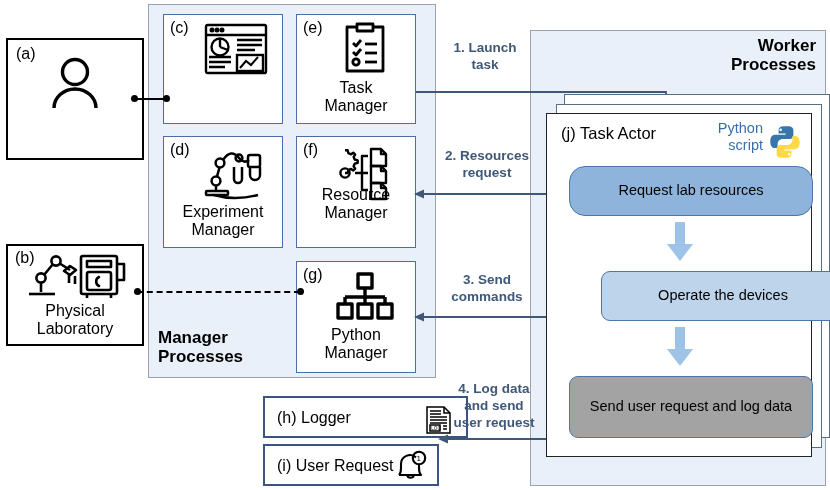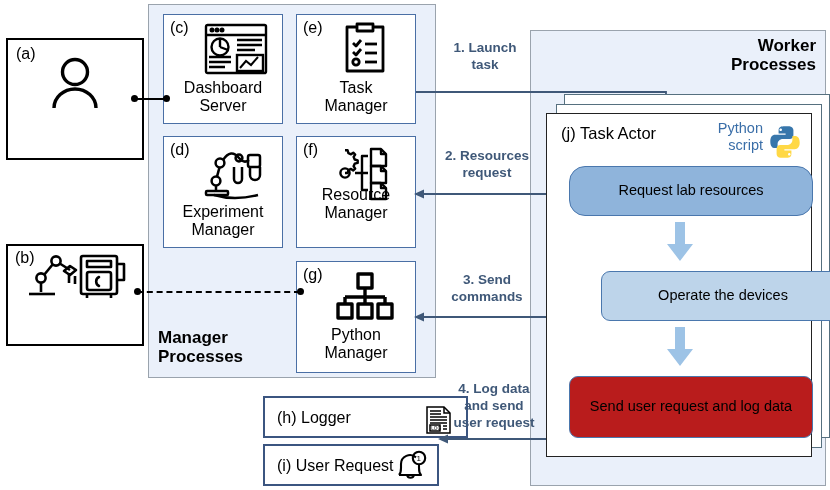--- a/index.html
+++ b/index.html
@@ -67,20 +67,22 @@
         <rect x="58" y="4" width="36" height="38" rx="2"></rect>
         <rect x="64" y="9" width="24" height="6"></rect>
         <rect x="64" y="20" width="24" height="18" rx="2"></rect>
         <path d="M76 34 a5 5 0 0 1 0 -9 a5 5 0 0 0 0 9z"></path>
         <path d="M94 12 h7 v16 h-7"></path>
         <path d="M64 42 v4"></path>
           <path d="M88 42 v4"></path>
       </g>
     </svg>
   </span>
+  <span class="caption" style="top:56px;white-space:pre-line;">Physical
+Laboratory</span>
 </div>
 
 <div class="abs box-blue" style="left:163px;top:14px;width:120px;height:110px;">
   <span class="tag" style="left:6px;top:5px;">(c)</span>
   <span style="position:absolute;left:40px;top:8px;">
     <svg width="64" height="52" viewBox="0 0 64 52">
       <g fill="none" stroke="#000" stroke-width="2.4">
         <rect x="2" y="2" width="60" height="48" rx="1.6"></rect>
         <path d="M2 12 h60"></path>
         <circle cx="8" cy="7" r="1.3" fill="#000"></circle>
@@ -88,22 +90,20 @@
         <circle cx="18" cy="7" r="1.3" fill="#000"></circle>
         <circle cx="16" cy="24" r="8.5"></circle>
           <path d="M16 24 L16 15.5 M16 24 L24 27"></path>
         <path d="M33 17 h25 M33 22 h25 M33 27 h18"></path>
         <path d="M5 34 h22 M5 39 h22 M5 44 h16"></path>
         <rect x="33" y="32" width="26" height="16"></rect>
         <path d="M36 45 l6 -7 5 4 7 -8" stroke-width="2"></path>
       </g>
     </svg>
   </span>
-  <span class="caption" style="top:64px;white-space:pre-line;">Dashboard
-Server</span>
 </div>
 
 <div class="abs box-blue" style="left:163px;top:136px;width:120px;height:112px;">
   <span class="tag" style="left:6px;top:5px;">(d)</span>
   <span style="position:absolute;left:34px;top:8px;">
     <svg width="72" height="56" viewBox="0 0 72 56">
       <g fill="none" stroke="#000" stroke-width="2.5" stroke-linejoin="round">
         <circle cx="18" cy="36" r="4.4"></circle>
           <circle cx="22" cy="18" r="4.4"></circle>
         <path d="M19 31.6 L21.5 22.4"></path>
@@ -285,14 +285,14 @@
   </span>
 
   <div class="step" style="left:22px;top:157px;width:222px;height:48px;background:#bdd4ea;margin-left:32px;">Operate the devices</div>
 
   <span class="fatarrow" style="left:118px;top:213px;">
     <svg width="30" height="40" viewBox="0 0 30 40">
       <path d="M10 0 h10 v22 h8 l-13 17 -13 -17 h8 z" fill="#9dc3e6"></path>
     </svg>
   </span>
 
-  <div class="step" style="left:22px;top:262px;width:222px;height:60px;background:#b91c1c;">Send user request and log data</div>
+  <div class="step" style="left:22px;top:262px;width:222px;height:60px;background:#a3a3a3;">Send user request and log data</div>
 </div>
 
 </body></html>

